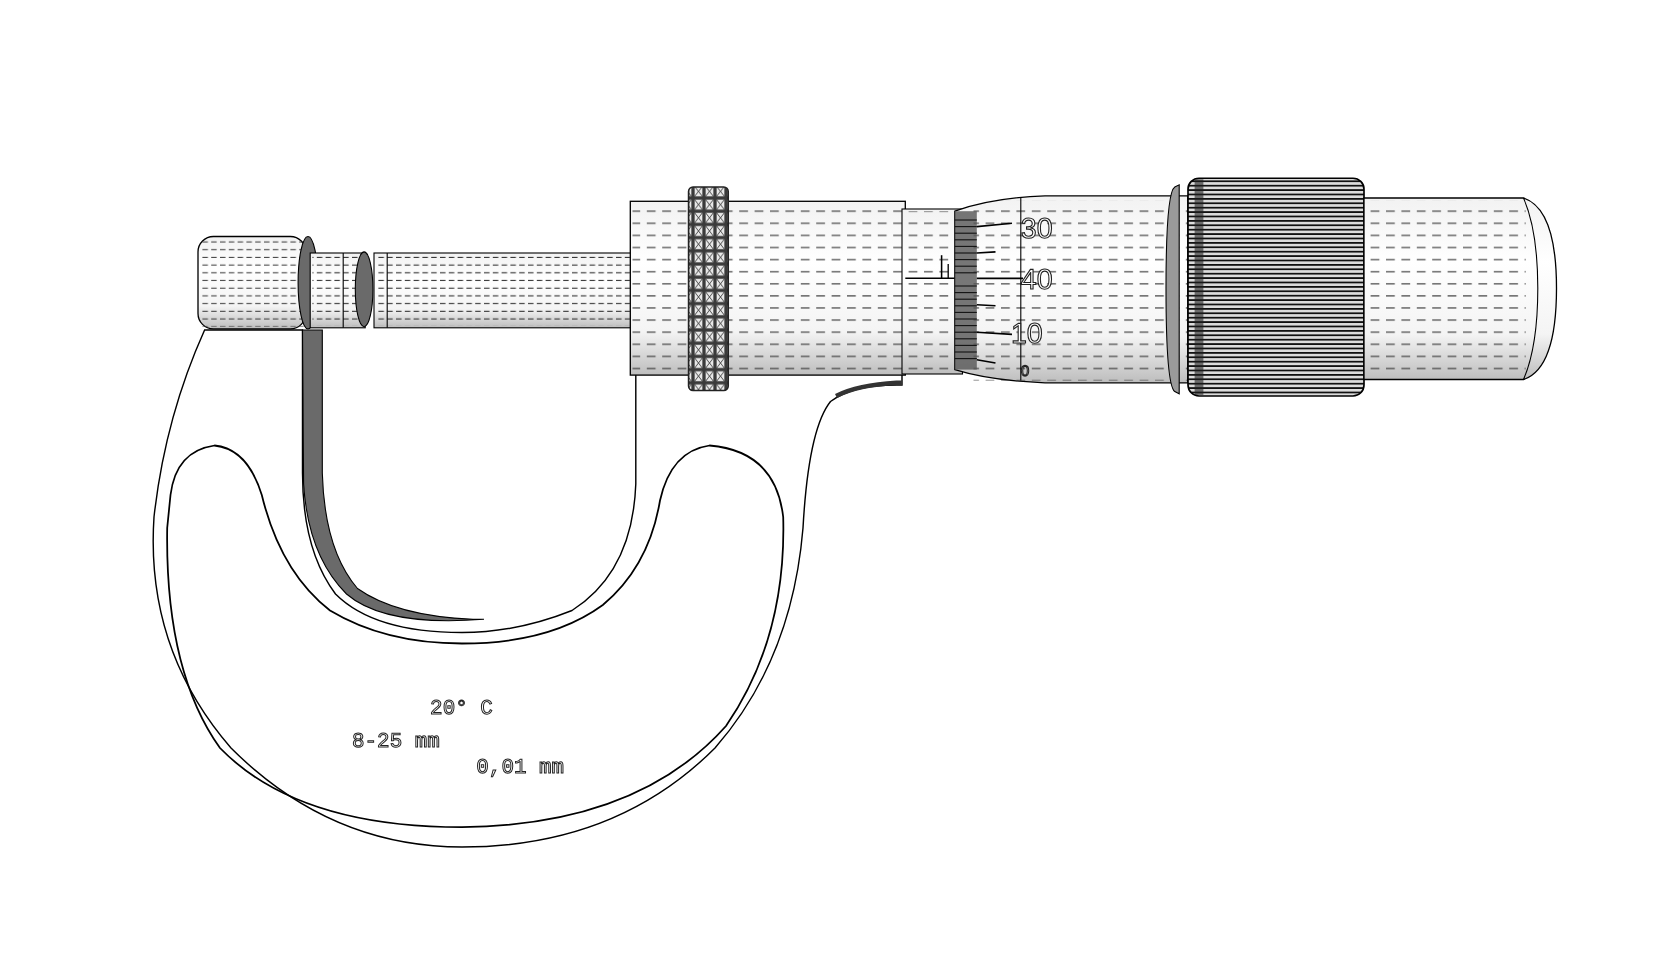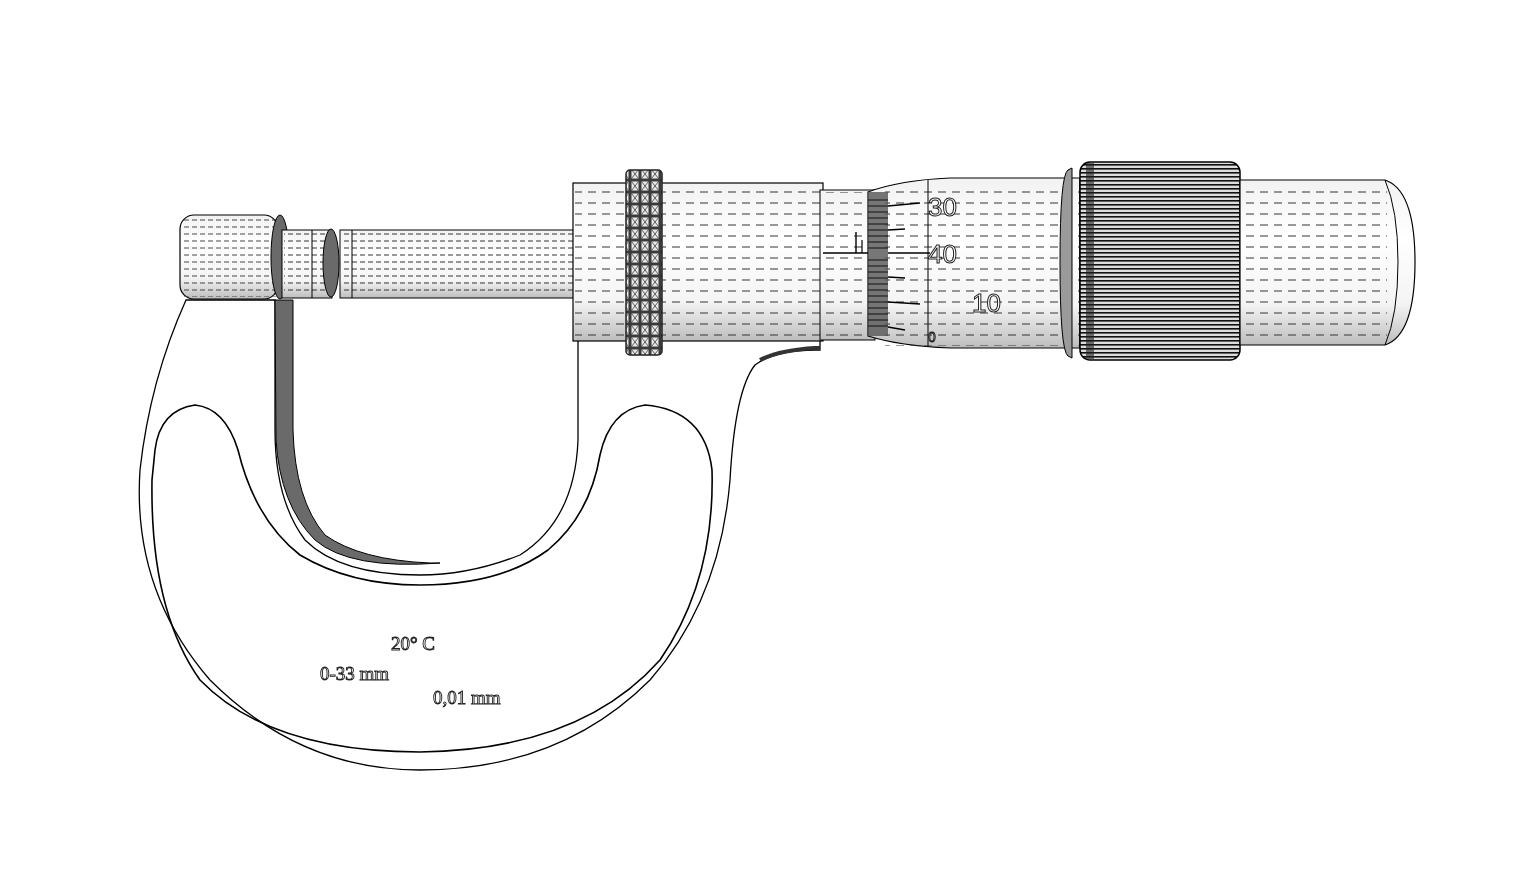--- a/index.html
+++ b/index.html
@@ -1,19 +1,19 @@
 <!DOCTYPE html>
 <html><head>
 <meta charset="utf-8">
 <style>
   html, body { margin:0; padding:0; background:#ffffff; }
   body { width:1513px; height:876px; overflow:hidden; position:relative; }
   #stage { position:absolute; left:0; top:0; width:1513px; height:876px; }
   .lbl {
-    position:absolute; font-family:Liberation Serif, serif; font-size:19px;
+    position:absolute; font-family:Liberation Mono, monospace; font-size:19px;
     color:#ffffff; -webkit-text-stroke:0.9px #222; white-space:pre; letter-spacing:0px;
   }
   .scale-num {
     position:absolute; font-family:"Liberation Sans", sans-serif; font-size:26px;
     color:#ffffff; -webkit-text-stroke:1px #222; line-height:1;
   }
 </style>
 </head>
 <body>
 
@@ -137,20 +137,20 @@
   <g>
     <path d="M1240 180 L1385 180 Q1415 190 1415 262 Q1415 335 1385 345 L1240 345 Z" fill="url(#cyl)" stroke="#000" stroke-width="1.2"></path>
     <rect x="1242" y="182" width="145" height="161" fill="url(#dashH)"></rect>
     <path d="M1385 180 Q1398 210 1398 262 Q1398 315 1385 345" fill="none" stroke="#000"></path>
   </g>
 </svg>
 
   
   <span class="scale-num" style="left:928px;top:194px;">30</span>
   <span class="scale-num" style="left:928px;top:241px;">40</span>
-  <span class="scale-num" style="left:972px;top:290px;">10</span>
+  <span class="scale-num" style="left:919px;top:290px;">10</span>
   <span class="scale-num" style="left:928px;top:330px;font-size:14px;">0</span>
 
   
   <span class="lbl" style="left:391px;top:633px;">20° C</span>
-  <span class="lbl" style="left:320px;top:663px;">0-33 mm</span>
+  <span class="lbl" style="left:320px;top:663px;">8-25 mm</span>
   <span class="lbl" style="left:433px;top:687px;">0,01 mm</span>
 </div>
 
 </body></html>

